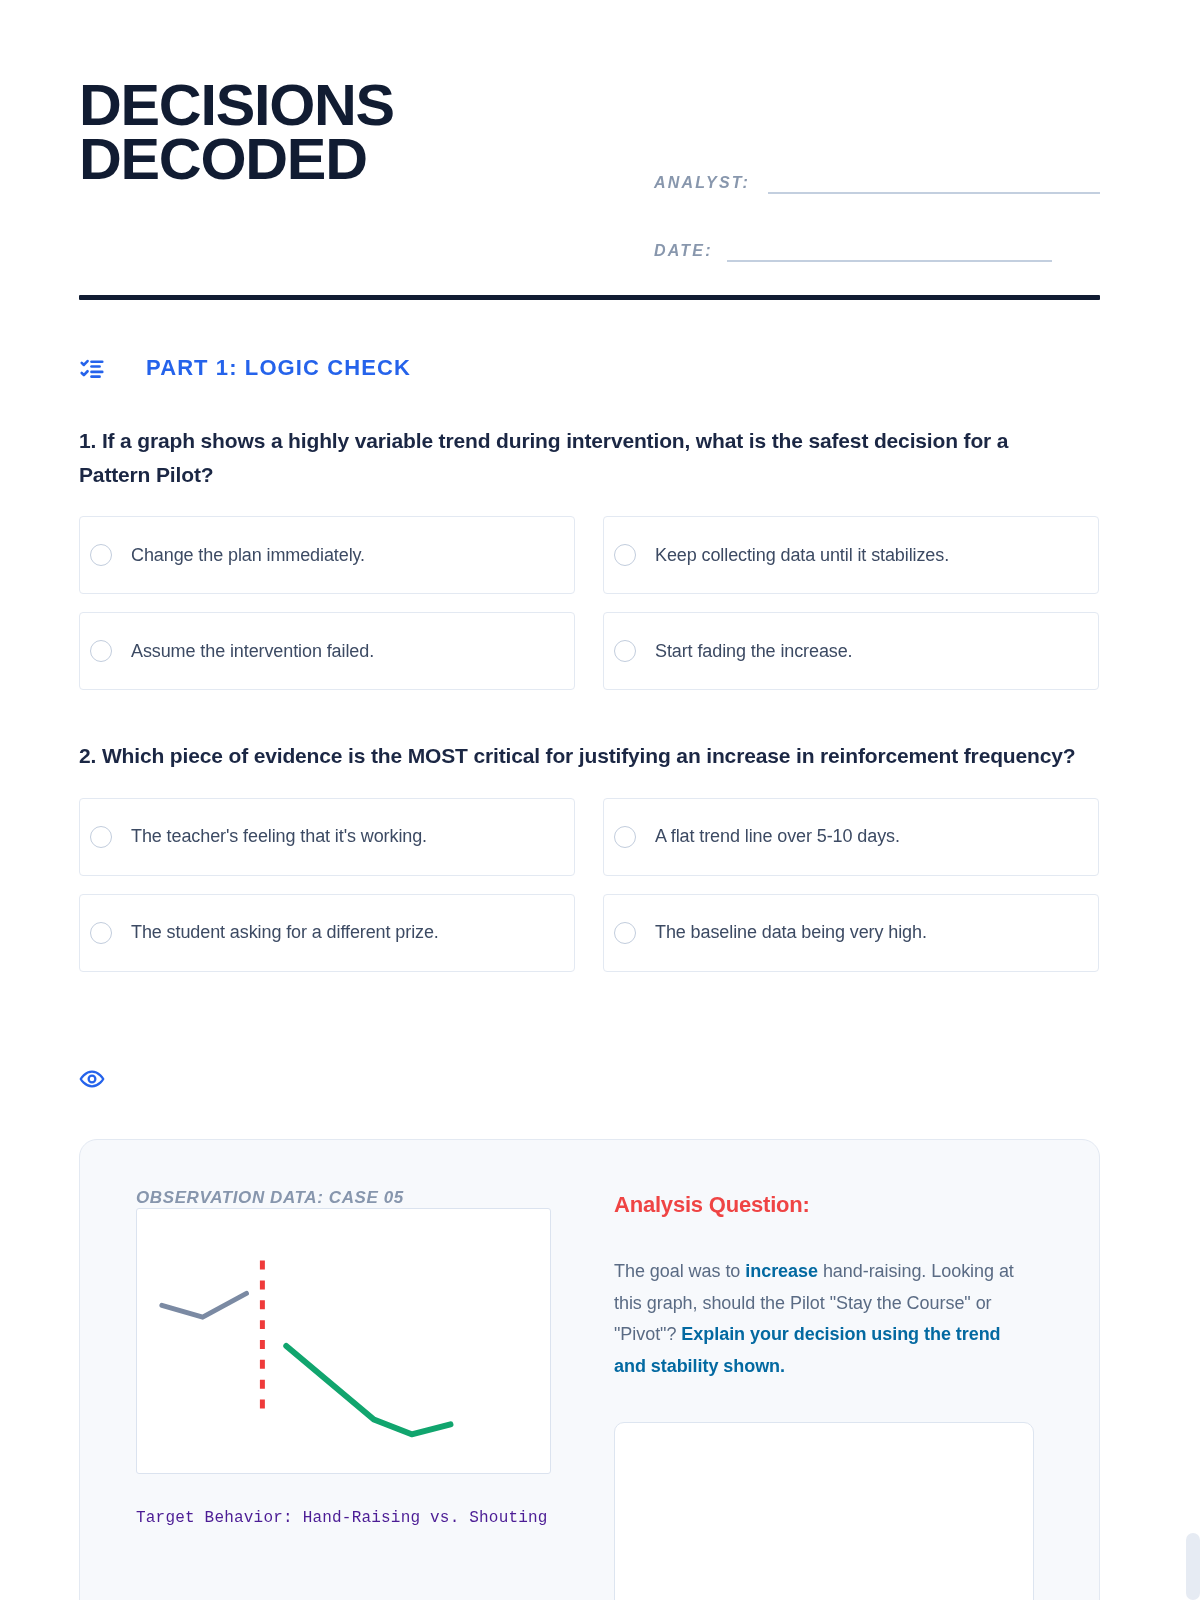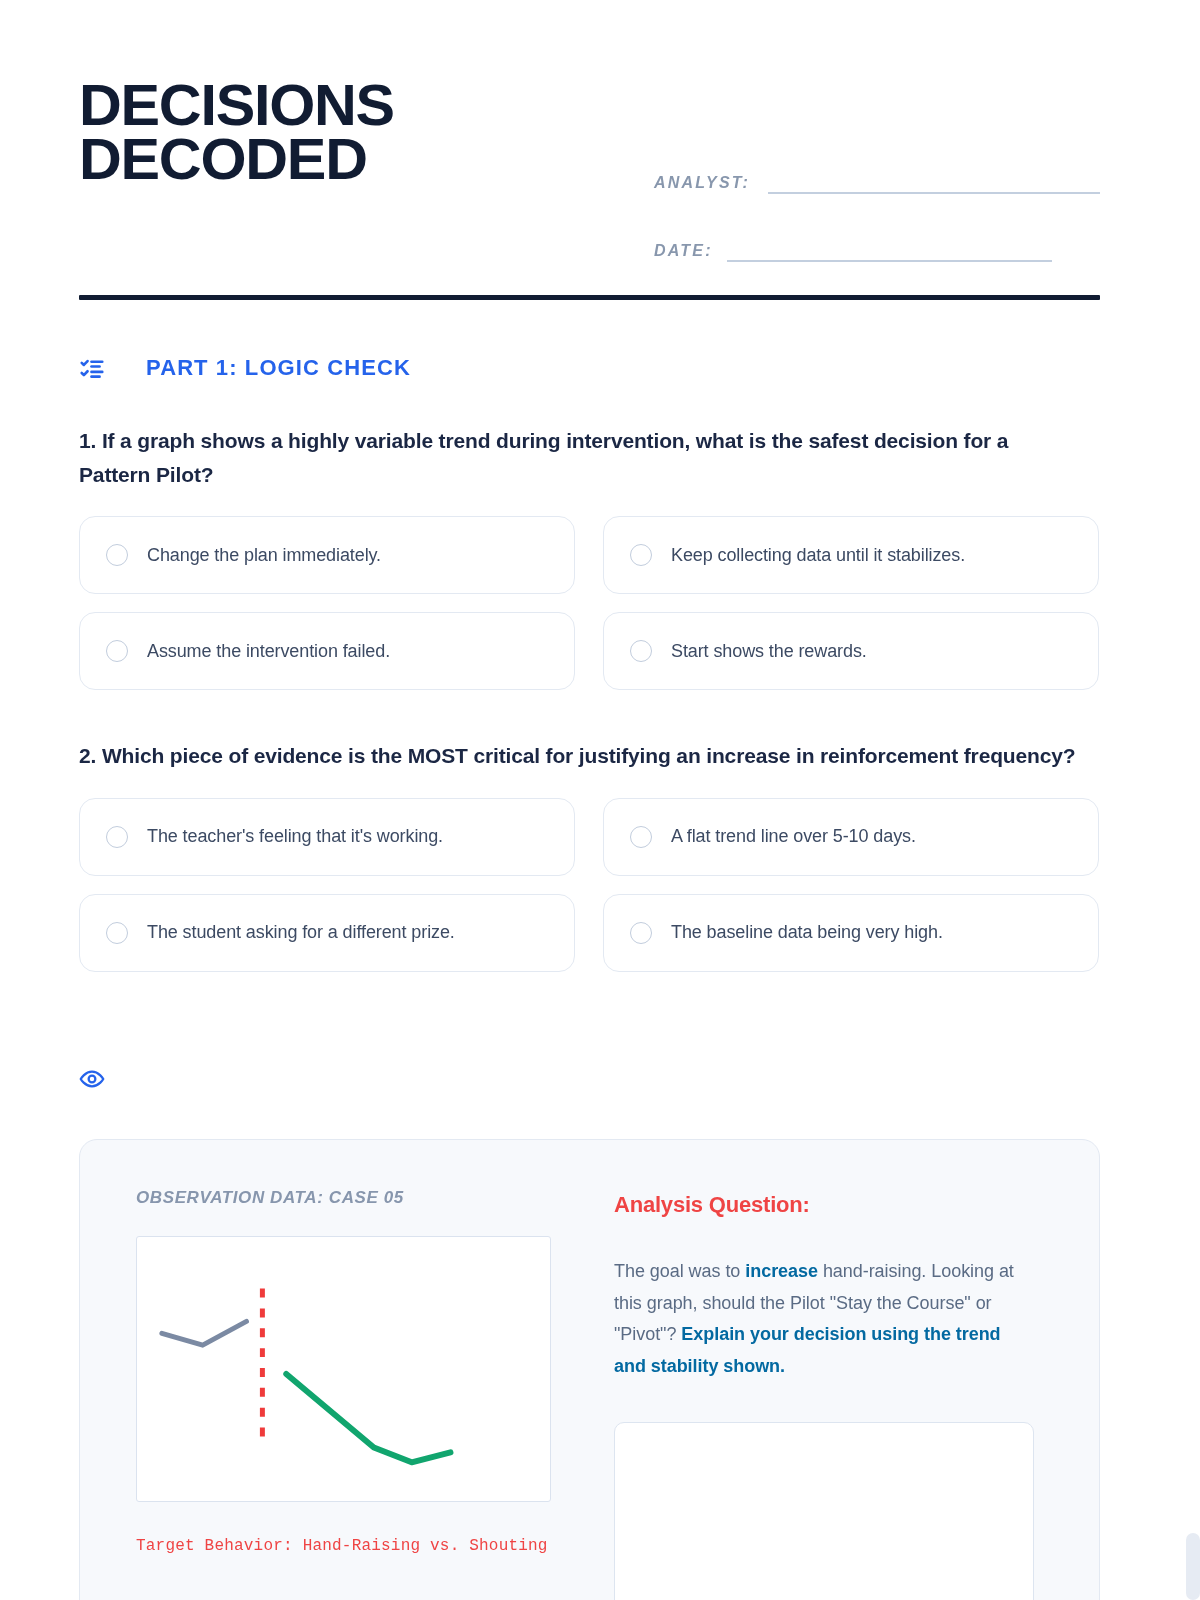--- a/index.html
+++ b/index.html
@@ -137,24 +137,24 @@
     column-gap: 28px;
     row-gap: 18px;
     margin-top: 25px;
   }
 
   .option {
     display: flex;
     align-items: center;
     gap: 19px;
     height: 78px;
-    padding: 0 26px;
+    padding: 0 10px;
     background: #ffffff;
     border: 1.5px solid #e3e9f2;
-    border-radius: 16px;
+    border-radius: 4px;
     cursor: pointer;
   }
   .radio {
     width: 22px;
     height: 22px;
     border-radius: 50%;
     border: 1.8px solid #c2cddd;
     background: #fff;
     flex: none;
   }
@@ -182,38 +182,37 @@
 
   .evi-left { width: 420px; flex: none; }
 
   .evi-kicker {
     font-size: 17px;
     font-weight: 700;
     font-style: italic;
     letter-spacing: 0.6px;
     color: #8796ad;
     text-transform: uppercase;
-    margin-bottom: 28px;
   }
 
   .chart-frame {
     width: 415px;
     height: 266px;
     background: #ffffff;
     border: 1.5px solid #dbe3ef;
     border-radius: 3px;
   }
   .chart-frame svg { display: block; width: 100%; height: 100%; }
 
   .chart-caption {
     margin-top: 35px;
     font-family: "Liberation Mono", monospace;
     font-size: 16px;
     letter-spacing: 0.2px;
-    color: #ef4444;
+    color: #4c1d95;
     white-space: nowrap;
   }
 
   .evi-right { flex: 1; padding-top: 4px; }
 
   .analysis-title {
     font-size: 22px;
     font-weight: 700;
     color: #ef4444;
     letter-spacing: -0.2px;
@@ -300,21 +299,21 @@
       <div class="option">
         <span class="radio"></span>
         <span class="option-label">Keep collecting data until it stabilizes.</span>
       </div>
       <div class="option">
         <span class="radio"></span>
         <span class="option-label">Assume the intervention failed.</span>
       </div>
       <div class="option">
         <span class="radio"></span>
-        <span class="option-label">Start shows the rewards.</span>
+        <span class="option-label">Start fading the increase.</span>
       </div>
     </div>
   </div>
 
   <div class="question" id="q2">
     <div class="q-text">2. Which piece of evidence is the MOST critical for justifying an increase in reinforcement frequency?</div>
     <div class="options">
       <div class="option">
         <span class="radio"></span>
         <span class="option-label">The teacher's feeling that it's working.</span>

